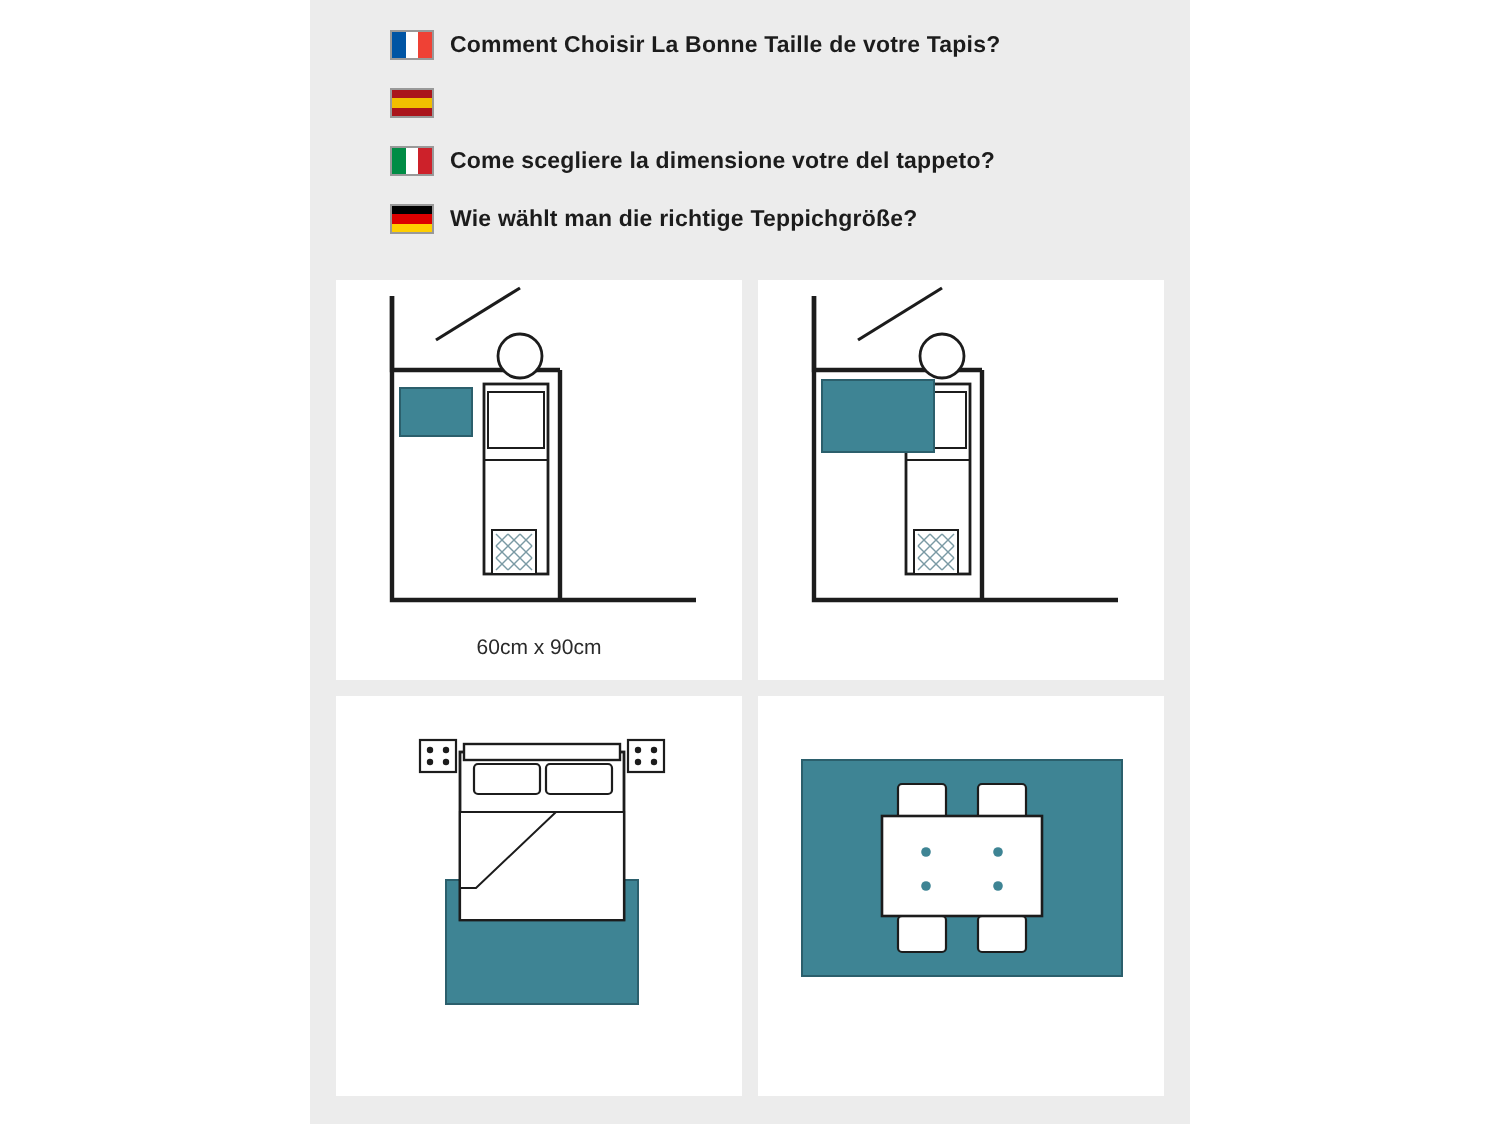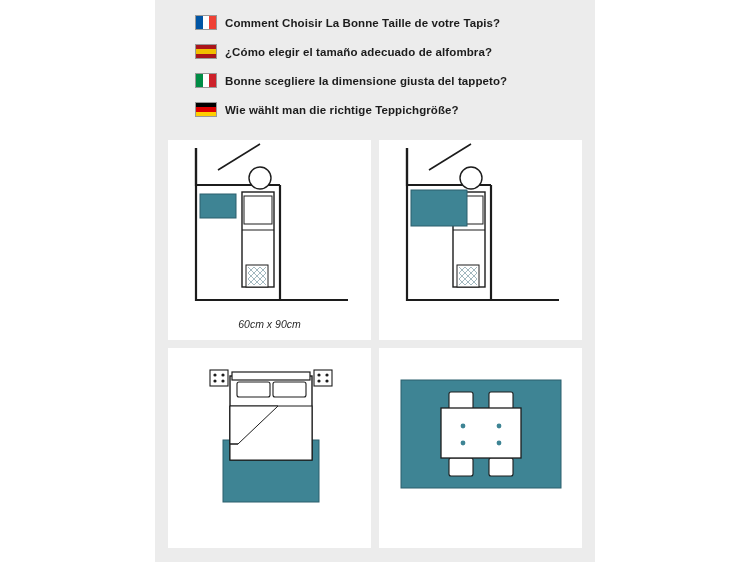--- a/index.html
+++ b/index.html
@@ -71,21 +71,20 @@
     display: flex;
     flex-wrap: wrap;
     gap: 8px 8px;
   }
   .card {
     width: 203px;
     height: 200px;
     background: #ffffff;
     position: relative;
     box-sizing: border-box;
-    font-style: italic;
   }
   .card .stage {
     position: absolute;
     left: 0; top: 0;
     width: 203px;
     height: 170px;
   }
   .card .caption {
     position: absolute;
     bottom: 10px;
@@ -114,30 +113,29 @@
         </span>
         <span class="title-text">Comment Choisir La Bonne Taille de votre Tapis?</span>
       </div>
 
       <div class="title-row">
         <span class="flag horizontal">
           <span style="background:#aa151b"></span>
             <span style="background:#f1bf00;flex:2 1 auto"></span>
             <span style="background:#aa151b"></span>
         </span>
-        <span class="title-text">¿Cómo elegir el tamaño adecuado de alfombra?</span>
       </div>
 
       <div class="title-row">
         <span class="flag">
           <span style="background:#008c45"></span>
             <span style="background:#ffffff"></span>
             <span style="background:#cd212a"></span>
         </span>
-        <span class="title-text">Bonne scegliere la dimensione giusta del tappeto?</span>
+        <span class="title-text">Come scegliere la dimensione votre del tappeto?</span>
       </div>
 
       <div class="title-row">
         <span class="flag horizontal">
           <span style="background:#000000"></span>
             <span style="background:#dd0000"></span>
             <span style="background:#ffce00"></span>
         </span>
         <span class="title-text">Wie wählt man die richtige Teppichgröße?</span>
       </div>

